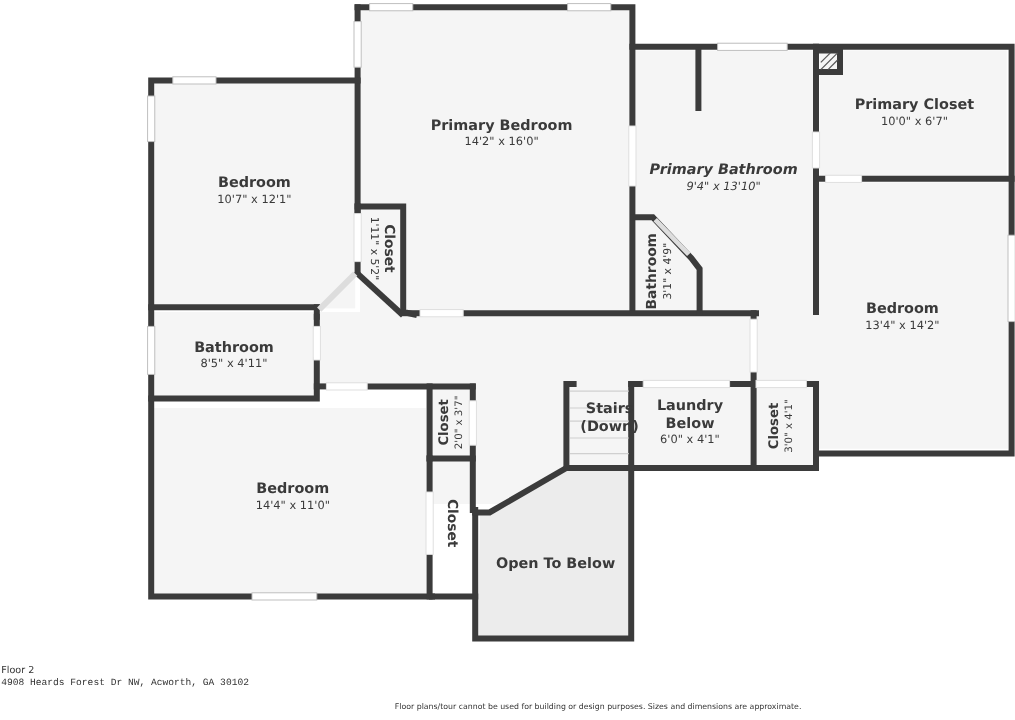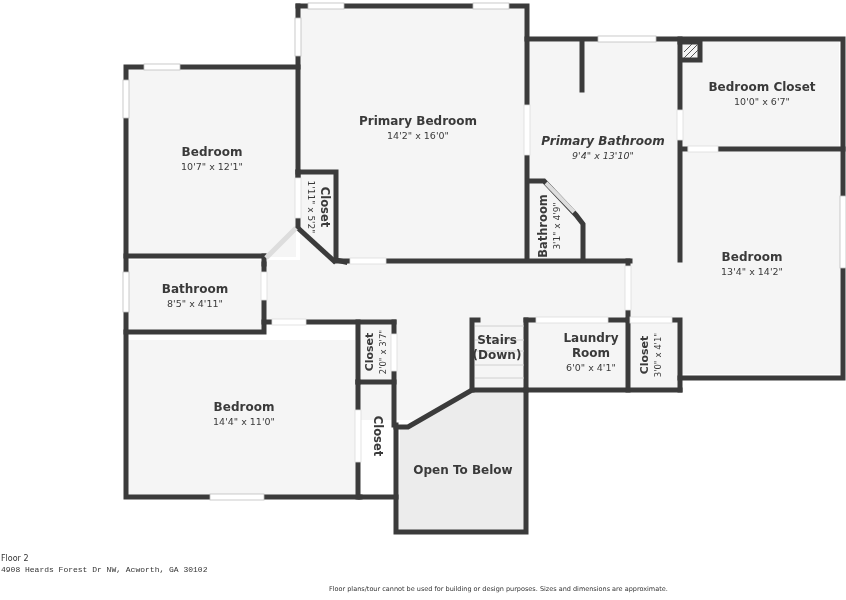--- a/index.html
+++ b/index.html
@@ -124,38 +124,38 @@
     <line x1="475" y1="378" x2="524" y2="378"></line>
   </g>
 
   <g stroke="#555" stroke-width="1">
     <line x1="684" y1="58" x2="698" y2="44"></line>
     <line x1="684" y1="52" x2="692" y2="44"></line>
     <line x1="690" y1="58" x2="698" y2="50"></line>
   </g>
 </svg>
 
-<div class="label" style="left:418px;top:128px;">
+<div class="label" style="left:418px;top:111px;">
   <span class="nm">Primary Bedroom</span>
   <span class="dm">14'2" x 16'0"</span>
 </div>
 <div class="label" style="left:212px;top:159px;">
   <span class="nm">Bedroom</span>
   <span class="dm">10'7" x 12'1"</span>
 </div>
 <div class="label rot" style="left:318px;top:207px;">
   <span class="nm">Closet</span>
   <span class="dm">1'11" x 5'2"</span>
 </div>
 <div class="label" style="left:603px;top:148px;font-style:italic;">
   <span class="nm">Primary Bathroom</span>
   <span class="dm">9'4" x 13'10"</span>
 </div>
 <div class="label" style="left:762px;top:94px;">
-  <span class="nm">Bedroom Closet</span>
+  <span class="nm">Primary Closet</span>
   <span class="dm">10'0" x 6'7"</span>
 </div>
 <div class="label" style="left:550px;top:226px;transform:translate(-50%,-50%) rotate(-90deg);">
   <span class="nm" style="font-size:11.5px;">Bathroom</span>
   <span class="dm" style="font-size:9px;">3'1" x 4'9"</span>
 </div>
 <div class="label" style="left:752px;top:264px;">
   <span class="nm">Bedroom</span>
   <span class="dm">13'4" x 14'2"</span>
 </div>
@@ -167,27 +167,27 @@
   <span class="nm">Bedroom</span>
   <span class="dm">14'4" x 11'0"</span>
 </div>
 <div class="label" style="left:376px;top:352px;transform:translate(-50%,-50%) rotate(-90deg);">
   <span class="nm" style="font-size:11px;">Closet</span>
   <span class="dm" style="font-size:8.5px;">2'0" x 3'7"</span>
 </div>
 <div class="label rot" style="left:377px;top:436px;">
   <span class="nm">Closet</span>
 </div>
-<div class="label" style="left:497px;top:348px;">
+<div class="label" style="left:508px;top:348px;">
   <span class="nm" style="font-weight:bold;">Stairs</span>
   <span class="nm" style="font-weight:bold;text-align:center;">(Down)</span>
 </div>
-<div class="label" style="left:575px;top:352px;margin-left:16px;">
+<div class="label" style="left:575px;top:352px;">
   <span class="nm">Laundry</span>
-  <span class="nm">Room</span>
+  <span class="nm">Below</span>
   <span class="dm">6'0" x 4'1"</span>
 </div>
 <div class="label" style="left:651px;top:355px;transform:translate(-50%,-50%) rotate(-90deg);">
   <span class="nm" style="font-size:11px;">Closet</span>
   <span class="dm" style="font-size:8.5px;">3'0" x 4'1"</span>
 </div>
 <div class="label" style="left:463px;top:470px;text-align:right;">
   <span class="nm">Open To Below</span>
 </div>
 

